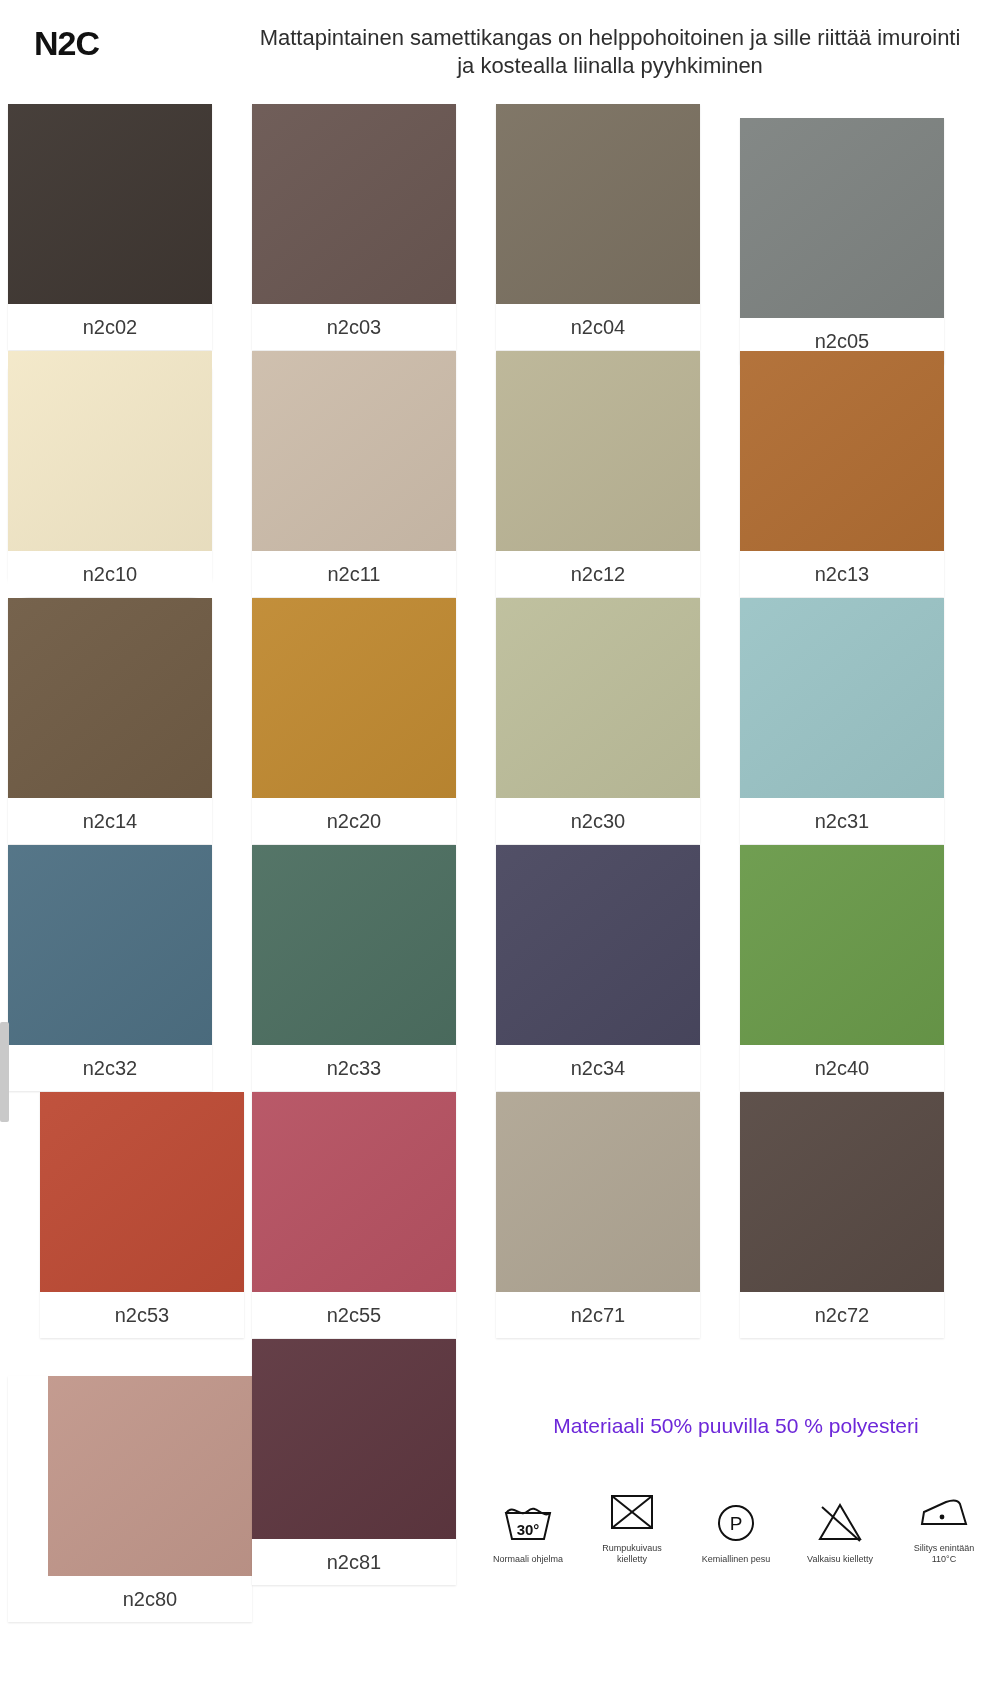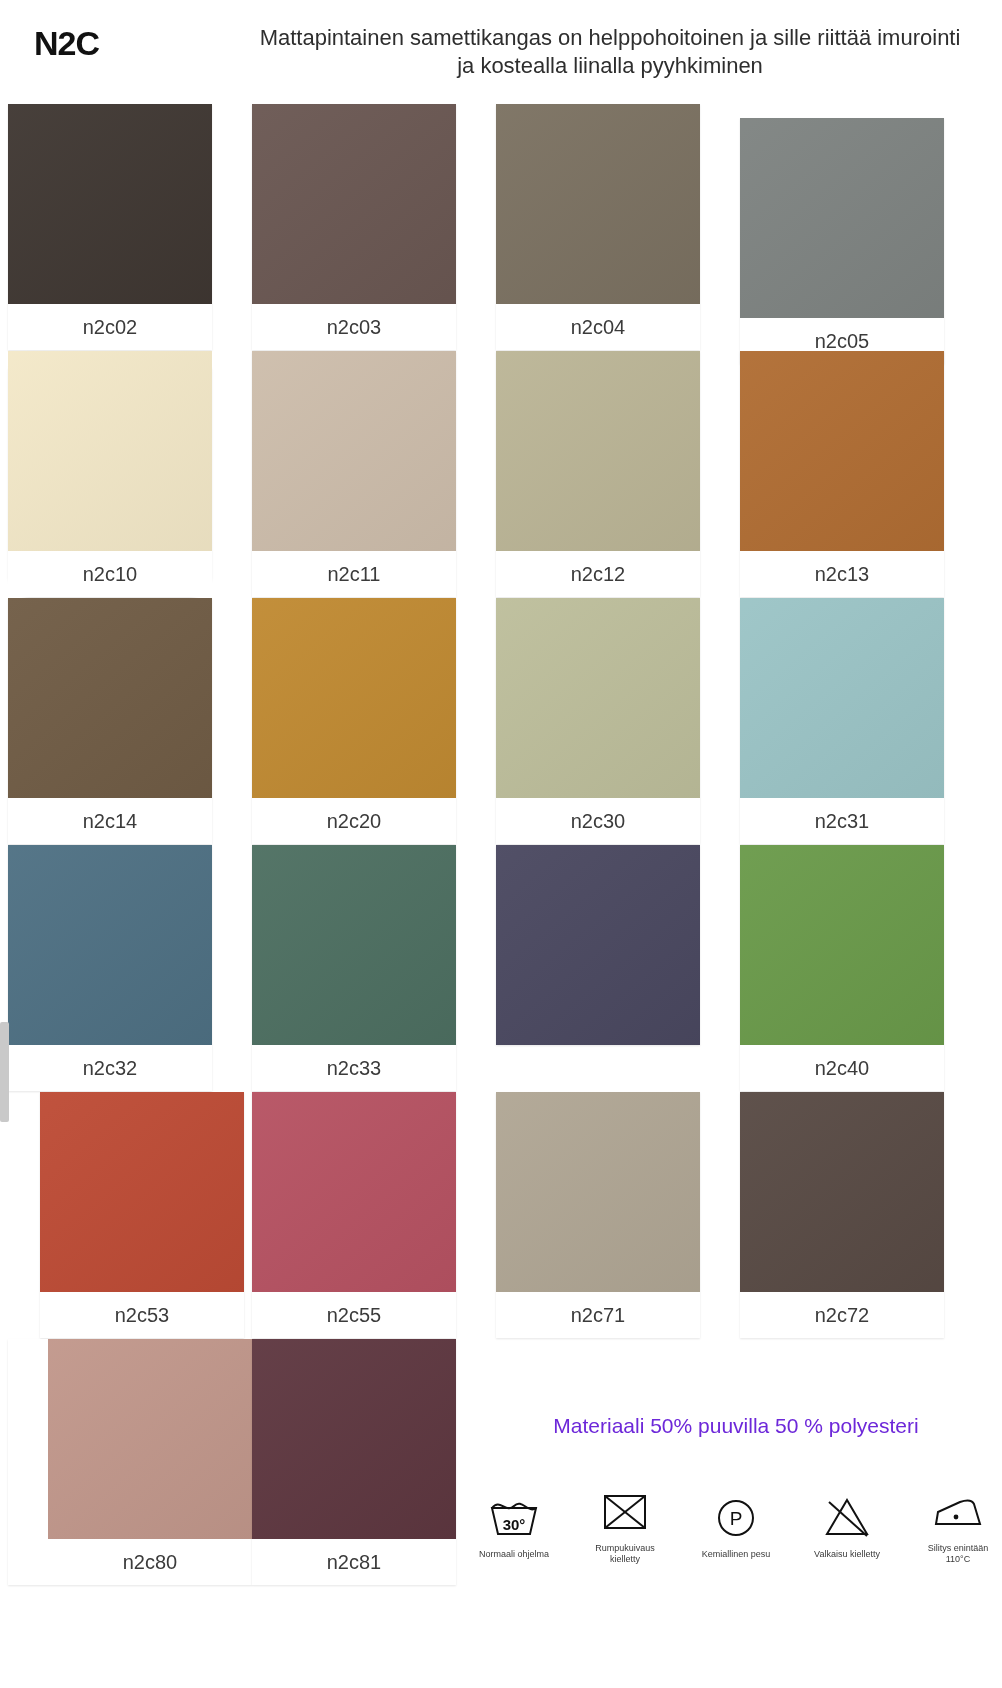--- a/index.html
+++ b/index.html
@@ -48,21 +48,21 @@
   #footer{
     position:absolute;left:470px;top:1404px;width:532px;height:284px;
     background:#ffffff;
   }
   #material{
     position:absolute;left:0;top:10px;width:532px;
     text-align:center;font-size:21px;color:#6d28d9;
   }
   #care{
     position:absolute;left:0;top:78px;width:532px;
-    display:flex;justify-content:center;align-items:center;gap:27px;
+    display:flex;justify-content:center;align-items:flex-end;gap:20px;
   }
   .care-item{
     width:84px;text-align:center;
   }
   .care-glyph{
     width:64px;height:56px;margin:0 auto 5px auto;position:relative;
   }
   .care-cap{
     font-size:9px;line-height:11px;color:#3a3a3a;
   }
@@ -132,20 +132,21 @@
     <div class="cell" style="left: 8px; top: 749px;">
       <div class="chip" style="background-color: rgb(78, 112, 131);"></div>
       <div class="label">n2c32</div>
     </div>
     <div class="cell" style="left: 252px; top: 749px;">
       <div class="chip" style="background-color: rgb(77, 111, 97);"></div>
       <div class="label">n2c33</div>
     </div>
     <div class="cell" style="left: 496px; top: 749px;">
       <div class="chip" style="background-color: rgb(74, 72, 96);"></div>
+      <div class="label">n2c34</div>
     </div>
     <div class="cell" style="left: 740px; top: 749px;">
       <div class="chip" style="background-color: rgb(106, 154, 74);"></div>
       <div class="label">n2c40</div>
     </div>
     <div class="cell" style="left: 8px; top: 996px; margin-left: 32px;">
       <div class="chip" style="background-color: rgb(189, 75, 53);"></div>
       <div class="label">n2c53</div>
     </div>
     <div class="cell" style="left: 252px; top: 996px;">
@@ -153,21 +154,21 @@
       <div class="label">n2c55</div>
     </div>
     <div class="cell" style="left: 496px; top: 996px;">
       <div class="chip" style="background-color: rgb(176, 166, 148);"></div>
       <div class="label">n2c71</div>
     </div>
     <div class="cell" style="left: 740px; top: 996px;">
       <div class="chip" style="background-color: rgb(88, 74, 68);"></div>
       <div class="label">n2c72</div>
     </div>
-    <div class="cell" style="left: 8px; top: 1243px; padding-left: 40px;">
+    <div class="cell" style="left: 8px; top: 1280px; padding-left: 40px;">
       <div class="chip" style="background-color: rgb(193, 151, 139);"></div>
       <div class="label">n2c80</div>
     </div>
     <div class="cell" style="left: 252px; top: 1243px;">
       <div class="chip" style="background-color: rgb(94, 55, 64);"></div>
       <div class="label">n2c81</div>
     </div>
   </div>
 
 <div id="scroll-nub"></div>

